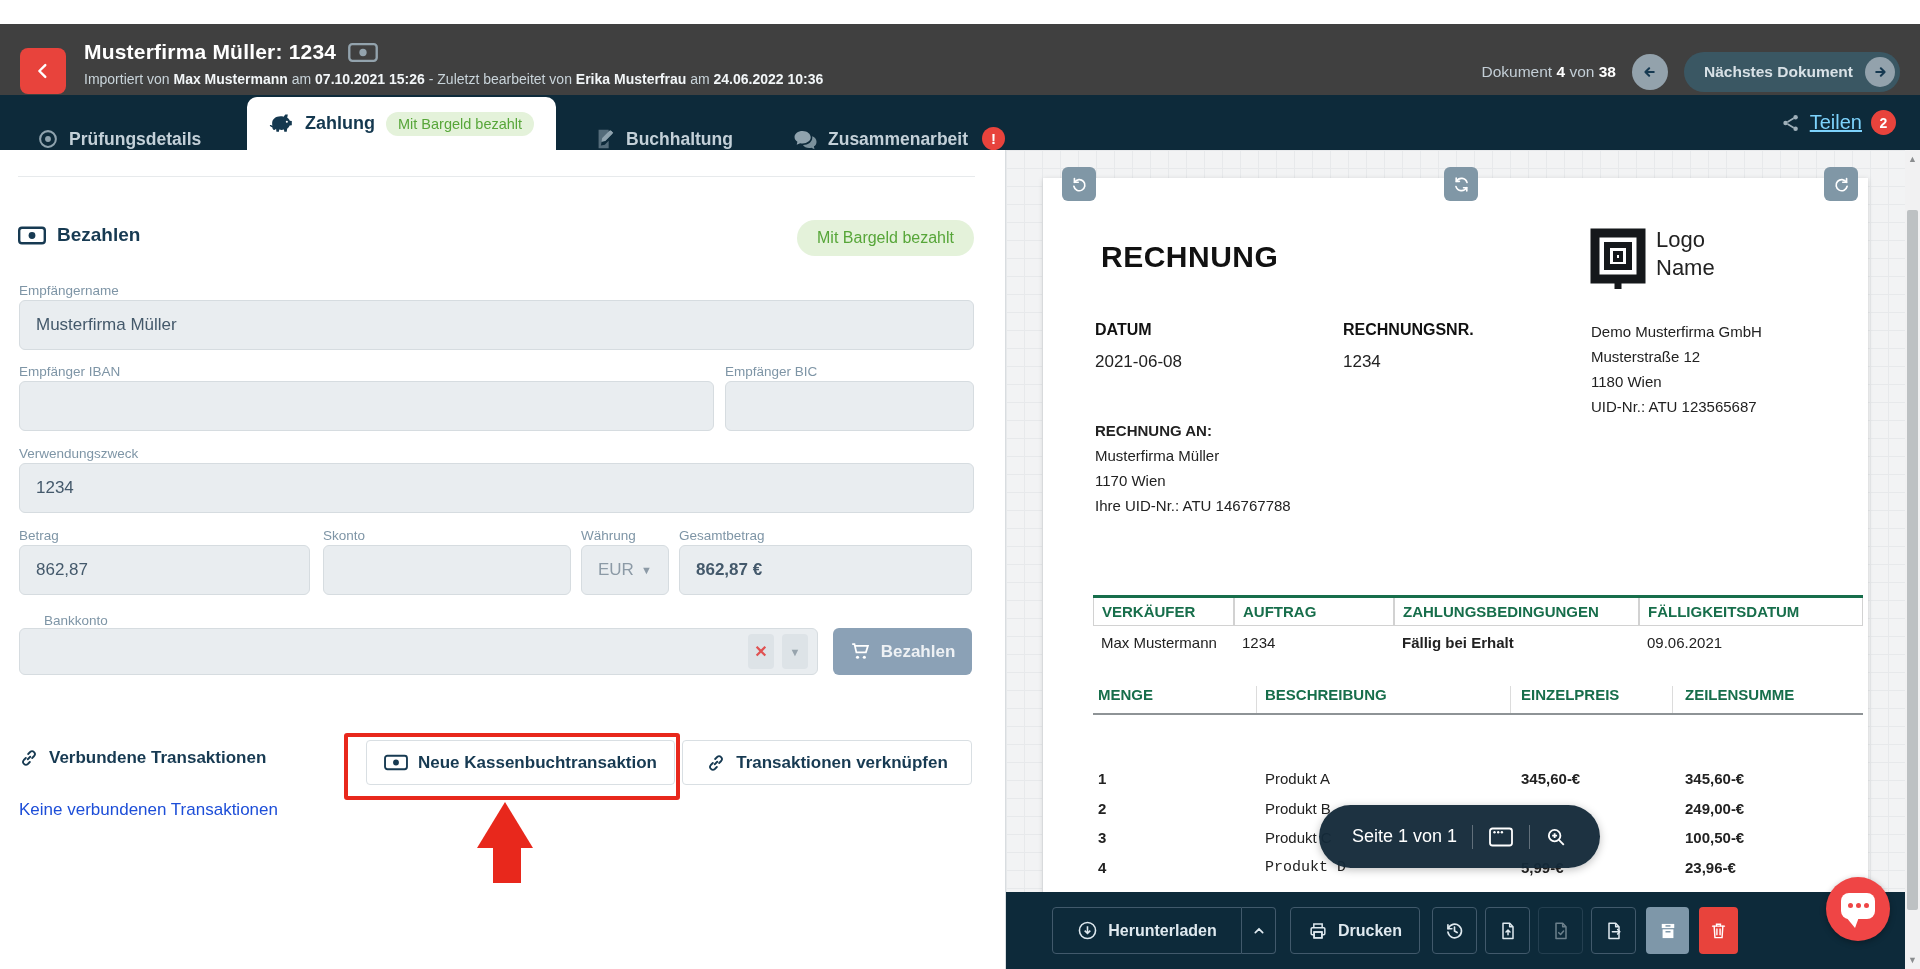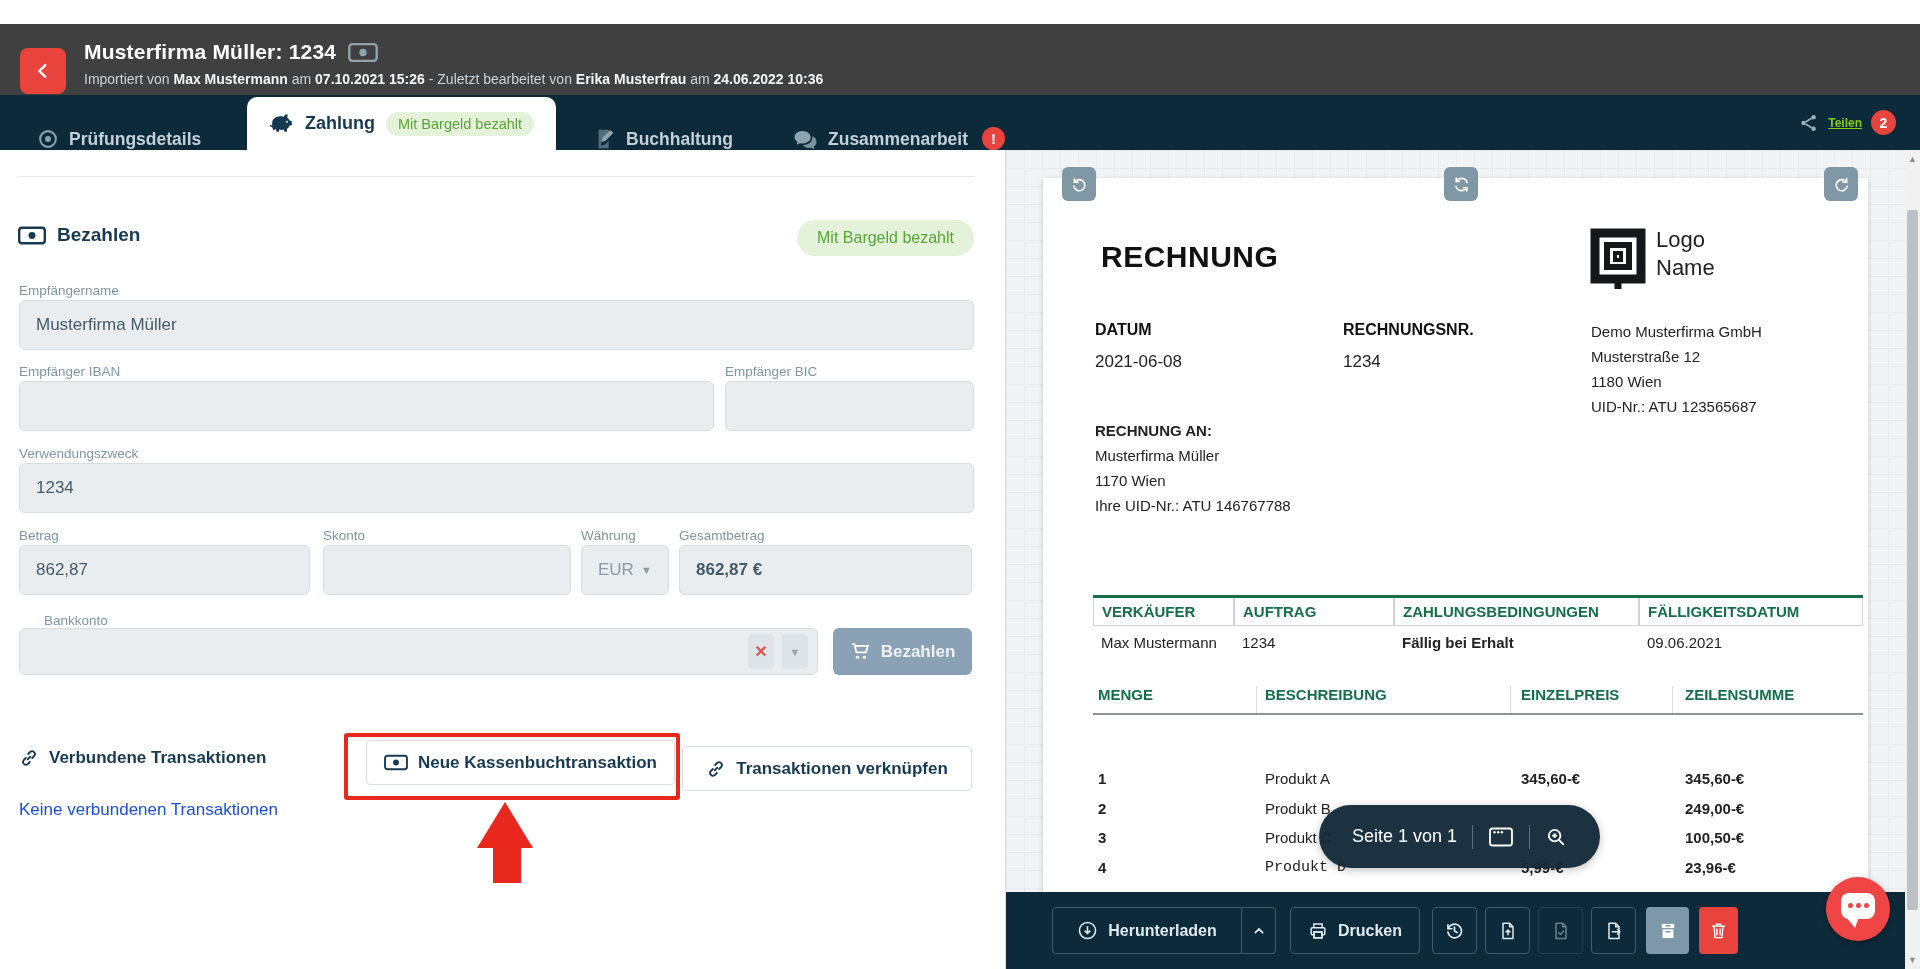--- a/index.html
+++ b/index.html
@@ -25,21 +25,21 @@
 
   
   .tabbar{position:absolute;left:0;top:95px;width:1920px;height:55px;background:#0d2a3a;}
   .tab{position:absolute;top:0;height:55px;display:flex;align-items:flex-end;gap:10px;color:#c3d0d8;font-size:17.5px;font-weight:bold;cursor:pointer;}
   .tab .ticon{color:#8fa3ae;}
   .tab-active{position:absolute;left:247px;top:2px;height:53px;background:#fff;border-radius:10px 10px 0 0;display:flex;align-items:center;gap:11px;padding:0 22px;cursor:pointer;}
   .tab-active .tlabel{color:#14384f;font-size:18px;font-weight:bold;}
   .green-pill{background:#e4f2da;color:#57a639;border-radius:14px;font-size:14.5px;padding:4px 12px;white-space:nowrap;}
   .alert-badge{width:23px;height:23px;border-radius:50%;background:#e8433c;color:#fff;font-size:15px;font-weight:bold;display:flex;align-items:center;justify-content:center;margin-left:4px;}
   .share-group{position:absolute;right:24px;top:0;height:55px;display:flex;align-items:center;gap:9px;cursor:pointer;}
-  .share-group .slabel{color:#84cc16;font-size:12px;font-weight:bold;text-decoration:underline;}
+  .share-group .slabel{color:#7dd3fc;font-size:20px;font-weight:normal;text-decoration:underline;}
   .count-badge{width:25px;height:25px;border-radius:50%;background:#e8433c;color:#fff;font-size:14px;font-weight:bold;display:flex;align-items:center;justify-content:center;}
 
   
   .left-panel{position:absolute;left:0;top:150px;width:1005px;height:819px;background:#fff;}
   .panel-divider{position:absolute;left:18px;top:26px;width:957px;height:1px;background:#e7eaec;}
   .section-head{position:absolute;left:18px;top:74px;display:flex;align-items:center;gap:11px;color:#173a52;font-size:19px;font-weight:bold;}
   .status-pill{position:absolute;right:31px;top:70px;height:36px;border-radius:18px;background:#e4f2da;color:#57a639;font-size:16px;display:flex;align-items:center;padding:0 20px;}
   .lbl{position:absolute;font-size:13.5px;color:#7e95a6;}
   .inp{position:absolute;height:50px;background:#e9edf0;border:1px solid #d6dce0;border-radius:6px;font-size:17px;color:#44596b;padding:0 16px;box-sizing:border-box;font-family:inherit;outline:none;}
   .sel{display:flex;align-items:center;justify-content:space-between;color:#8c9aa6;cursor:pointer;}
@@ -123,20 +123,40 @@
         <svg width="30" height="21" viewBox="0 0 28 18">
             <rect x="1.2" y="1.2" width="25.6" height="15.6" rx="2.8" fill="none" stroke="currentColor" stroke-width="2.2"></rect>
             <circle cx="14" cy="9" r="3.4" fill="currentColor"></circle>
           </svg>
       </span>
     </div>
     <div class="subtitle">
       <span>Importiert von </span><b>Max Mustermann</b><span> am </span><b>07.10.2021 15:26</b><span> - </span><span>Zuletzt bearbeitet von </span><b>Erika Musterfrau</b><span> am </span><b>24.06.2022 10:36</b>
     </div>
   </div>
+  <div class="hdr-right">
+    <div class="doc-counter">
+      <span>Dokument</span> <b>4</b> <span>von</span> <b>38</b>
+    </div>
+    <div class="circle-btn">
+      <span>
+        <svg width="20" height="20" viewBox="0 0 24 24" fill="none" stroke="#173a52" stroke-width="2.5" stroke-linecap="round" stroke-linejoin="round">
+            <path d="M16.5 12h-9M11 7.5 6.5 12l4.5 4.5"></path>
+          </svg>
+      </span>
+    </div>
+    <div class="next-pill">
+      <span>Nächstes Dokument</span>
+      <div class="circle-btn">
+        <svg width="20" height="20" viewBox="0 0 24 24" fill="none" stroke="#173a52" stroke-width="2.5" stroke-linecap="round" stroke-linejoin="round">
+            <path d="M7.5 12h9M13 7.5l4.5 4.5-4.5 4.5"></path>
+          </svg>
+      </div>
+    </div>
+  </div>
 </div>
 
 <div class="tabbar">
   <div class="tab" style="left:37px;">
     <span class="ticon">
       <svg width="22" height="22" viewBox="0 0 24 24">
           <circle cx="12" cy="12" r="8.6" fill="none" stroke="currentColor" stroke-width="2.2"></circle>
           <circle cx="12" cy="12" r="3.2" fill="currentColor"></circle>
         </svg>
     </span>
@@ -259,21 +279,21 @@
     <span style="color:#173a52;">
       <svg width="24" height="17" viewBox="0 0 28 18">
           <rect x="1.2" y="1.2" width="25.6" height="15.6" rx="2.8" fill="none" stroke="currentColor" stroke-width="2.2"></rect>
           <circle cx="14" cy="9" r="3.4" fill="currentColor"></circle>
         </svg>
     </span>
     <span>Neue Kassenbuchtransaktion</span>
   </button>
   <div class="annotation-rect"></div>
 
-  <button class="white-btn" style="left:682px;width:290px;margin-top:6px;">
+  <button class="white-btn" style="left:682px;width:290px;">
     <span style="color:#173a52;">
       <svg width="20" height="20" viewBox="0 0 24 24" fill="none" stroke="currentColor" stroke-width="2.2" stroke-linecap="round">
           <path d="M10.5 13.5 13.5 10.5"></path>
           <path d="M8.2 12 5.8 14.4a3.4 3.4 0 0 0 4.8 4.8L13 16.8"></path>
           <path d="M15.8 12l2.4-2.4a3.4 3.4 0 0 0-4.8-4.8L11 7.2"></path>
         </svg>
     </span>
     <span>Transaktionen verknüpfen</span>
   </button>
 

